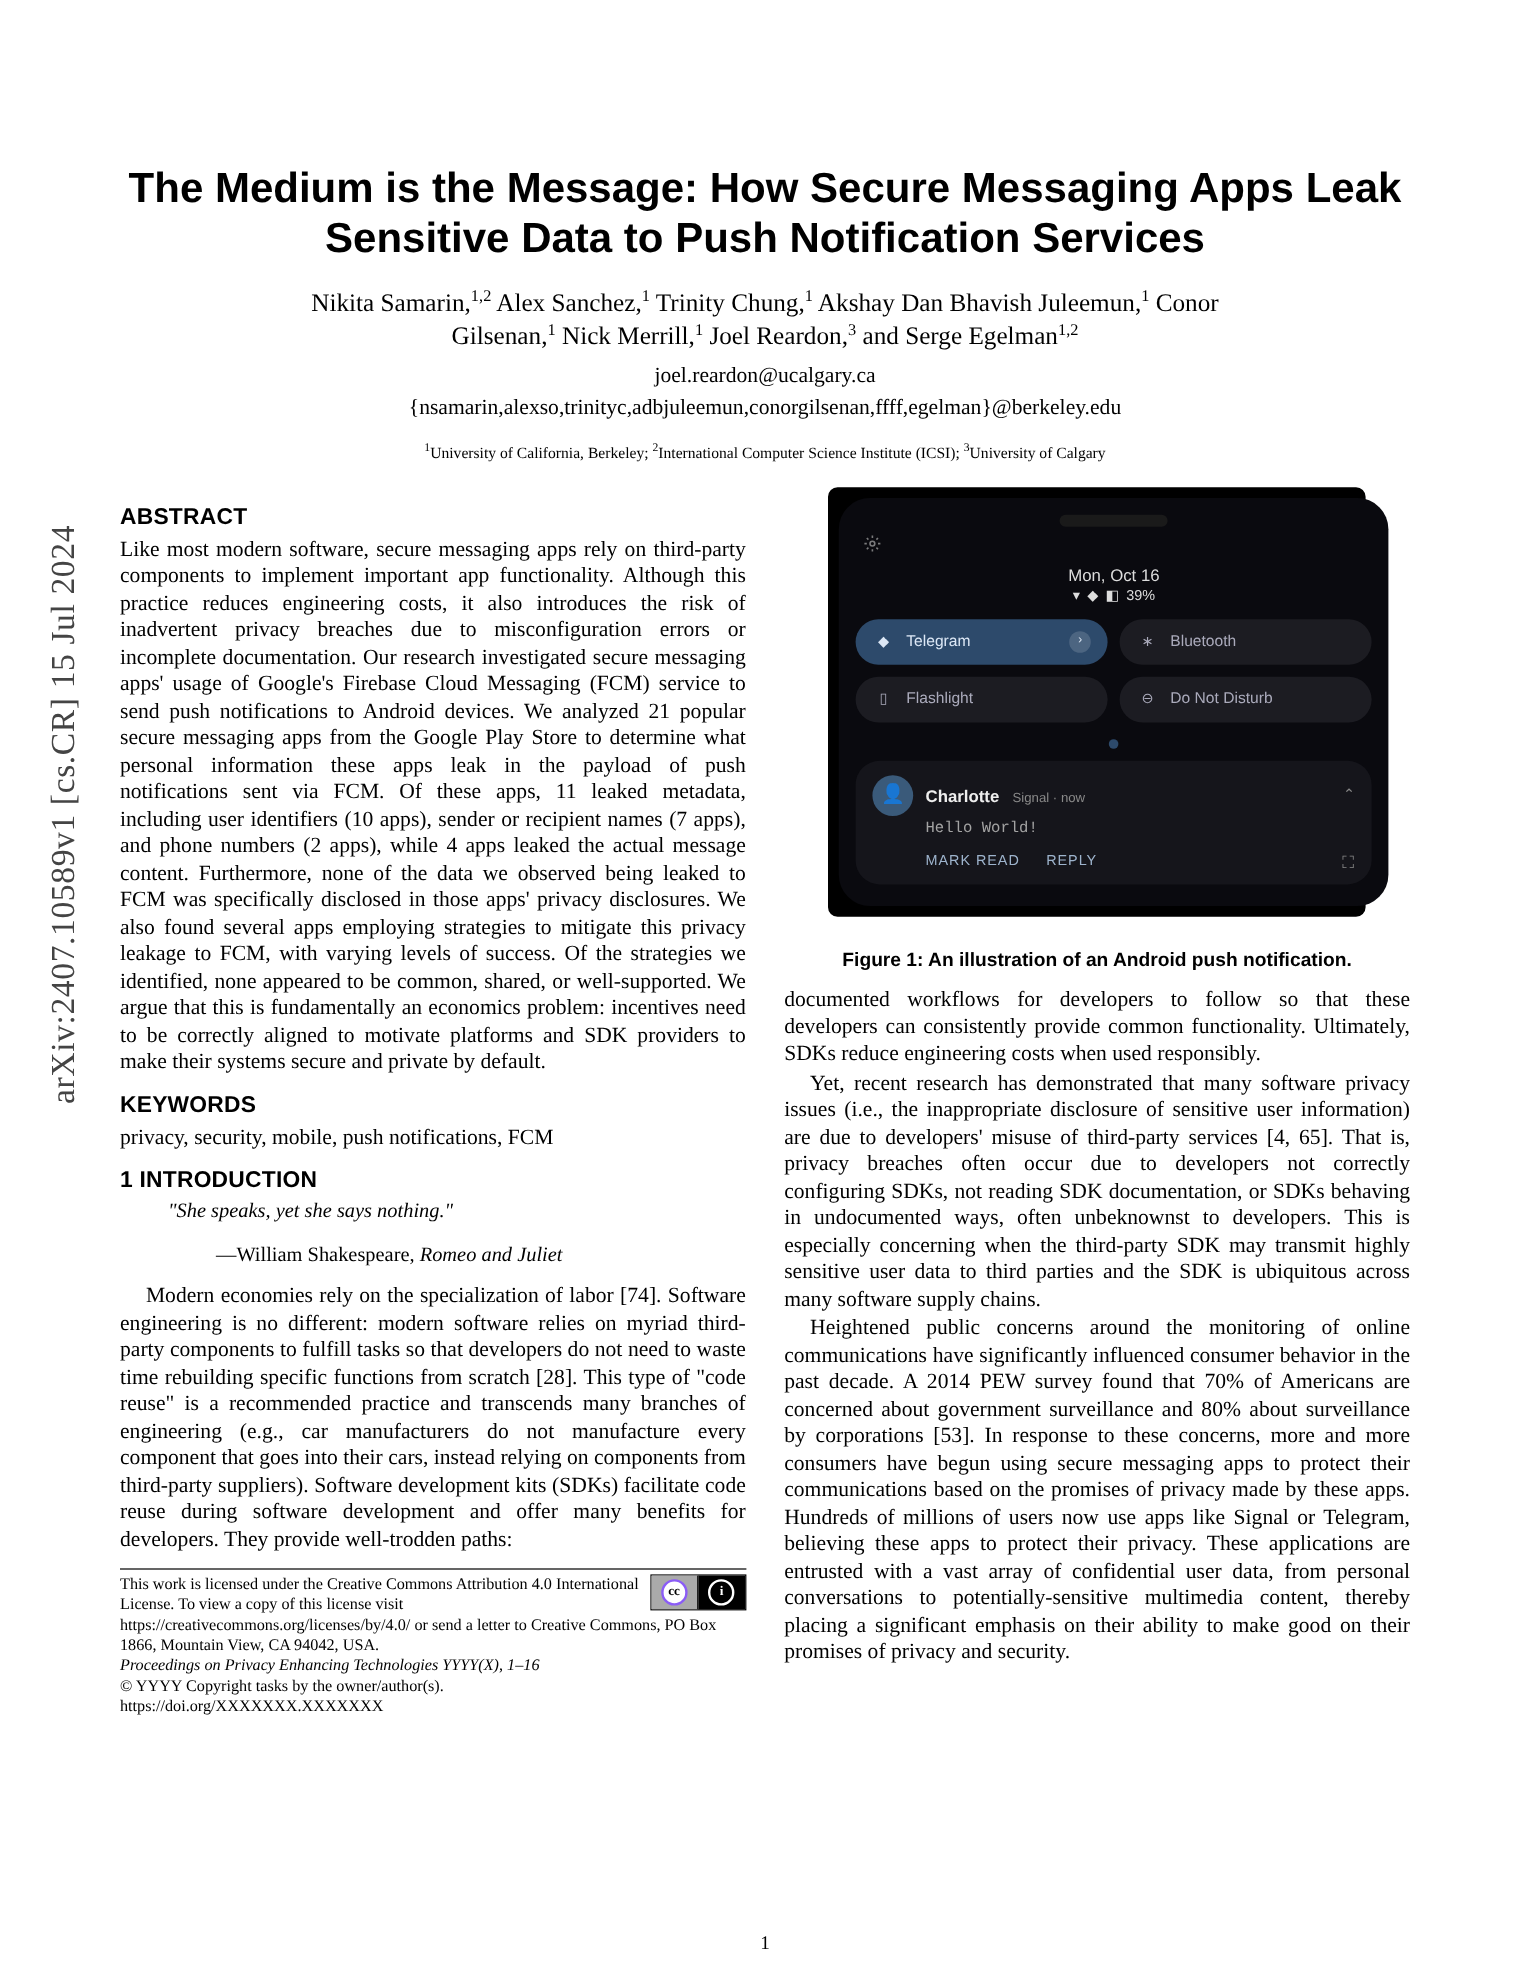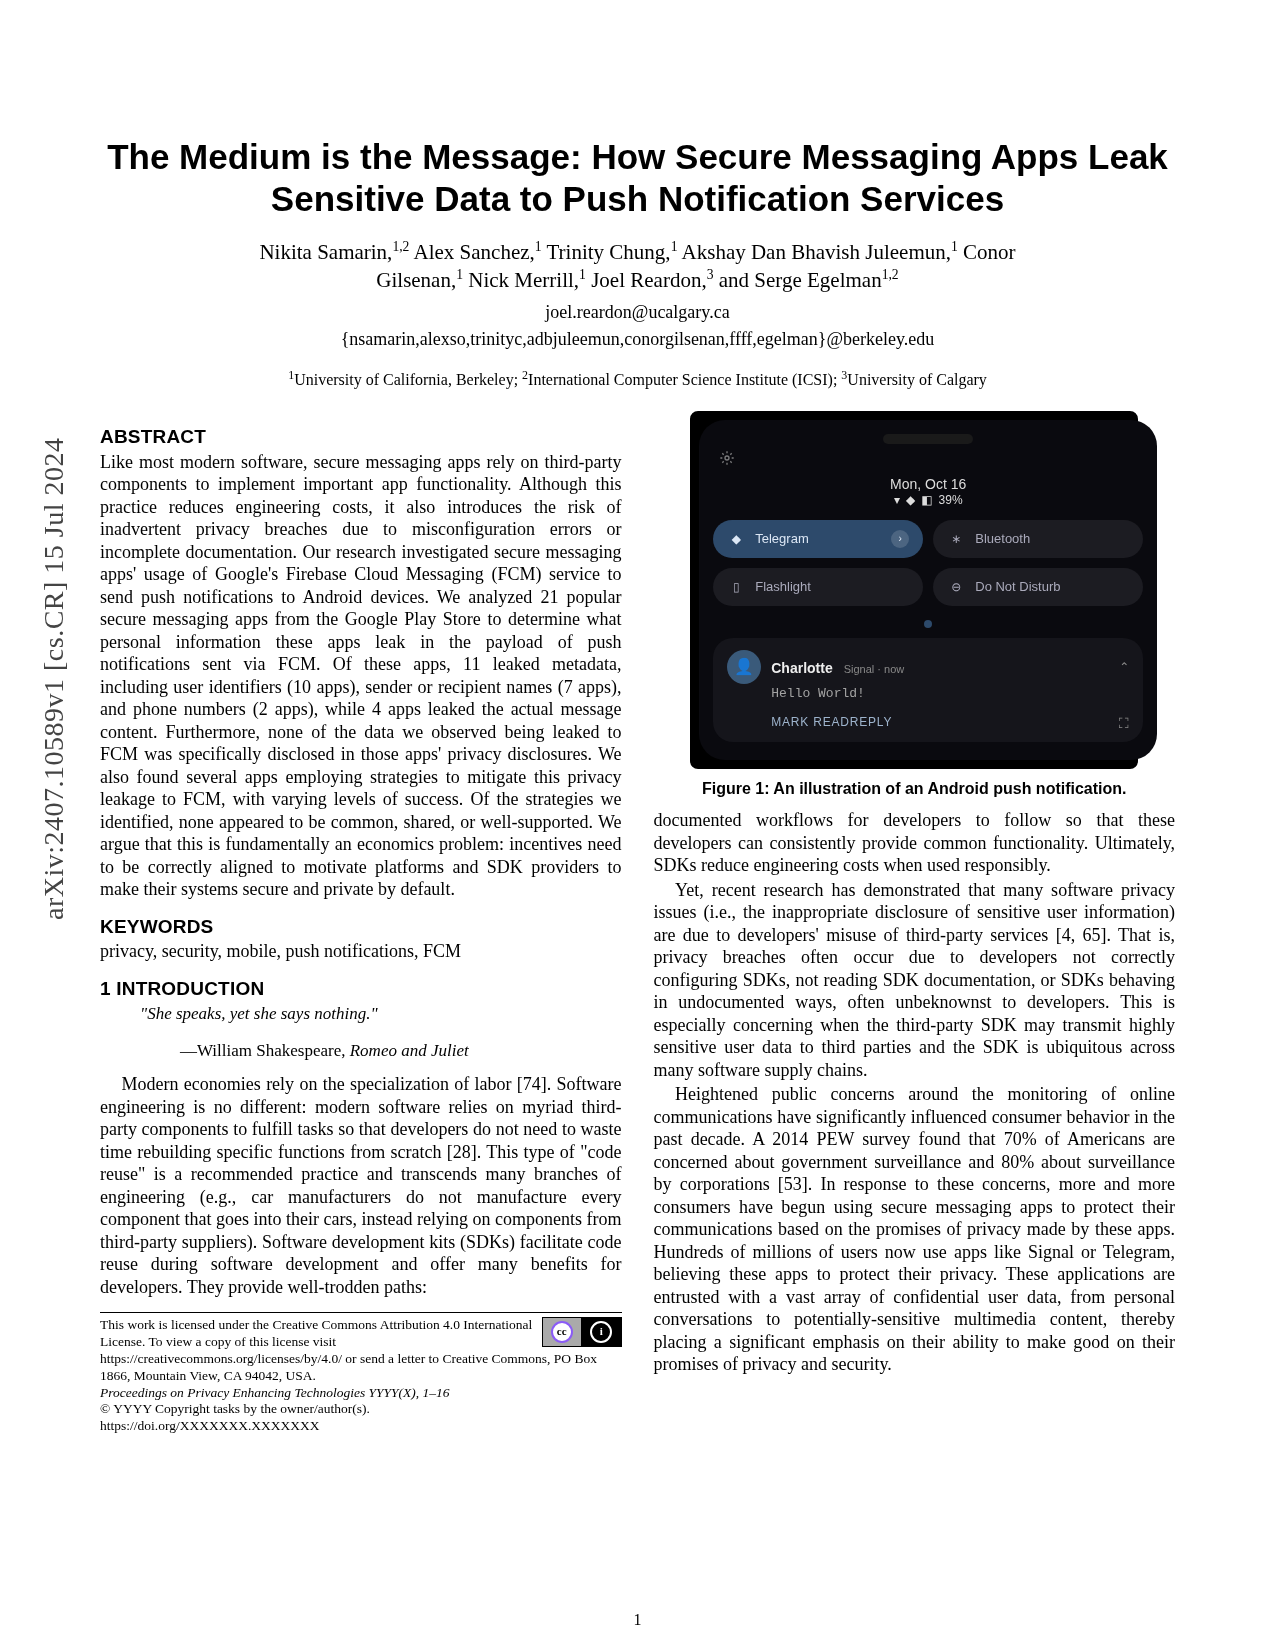--- a/index.html
+++ b/index.html
@@ -46,21 +46,21 @@
     }
     .authors sup { font-size: 0.65em; }
     .emails {
       text-align: center;
       font-size: 18px;
       line-height: 1.3;
       margin: 0 0 4px 0;
     }
     .affils {
       text-align: center;
-      font-size: 16px;
+      font-size: 13px;
       margin: 17px 0 20px 0;
     }
     .affils sup { font-size: 0.75em; }
     .columns {
       column-count: 2;
       column-gap: 32px;
     }
     .columns p {
       margin: 0 0 2px 0;
       text-align: justify;
@@ -116,21 +116,21 @@
     .license-block em { font-style: italic; }
     .figure {
       break-inside: avoid;
       margin: 0 0 10px 0;
     }
     .fig-caption {
       text-align: center;
       font-family: "Helvetica Neue", Helvetica, Arial, sans-serif;
       font-weight: 700;
       font-size: 16px;
-      margin-top: 10px;
+      margin-top: 27px;
     }
     
     .phone-wrap {
       width: 430px;
       margin: 0 auto;
       border: 3px solid #000;
       border-radius: 8px;
       padding: 6px;
       background: #000;
     }
@@ -194,21 +194,21 @@
     .avatar {
       width: 34px; height: 34px; border-radius: 50%;
       background: #3a5a7a; display: flex;
       align-items: center; justify-content: center;
       font-size: 16px;
     }
     .notif-title { font-size: 14px; color: #eee; font-weight: 600; }
     .notif-sub { font-size: 11px; color: #888; margin-left: 6px; font-weight: 400; }
     .notif-body { font-size: 13px; color: #a3a3a3; margin-left: 44px; margin-top: 2px; font-family: Liberation Mono, monospace; }
     .notif-actions {
-      display: flex; margin: 12px 0 0 44px;
+      display: flex; gap: 22px; margin: 12px 0 0 44px;
       font-size: 12px; letter-spacing: 0.8px; color: #9db3cc;
     }
     .notif-chevron { margin-left: auto; color: #888; font-size: 12px; }
     .notif-endicon { margin-left: auto; color: #888; font-size: 14px; }
     .colbreak { break-before: column; height:0; }
     .pagenum {
       position: absolute;
       bottom: 20px;
       left: 50%;
       transform: translateX(-50%);

